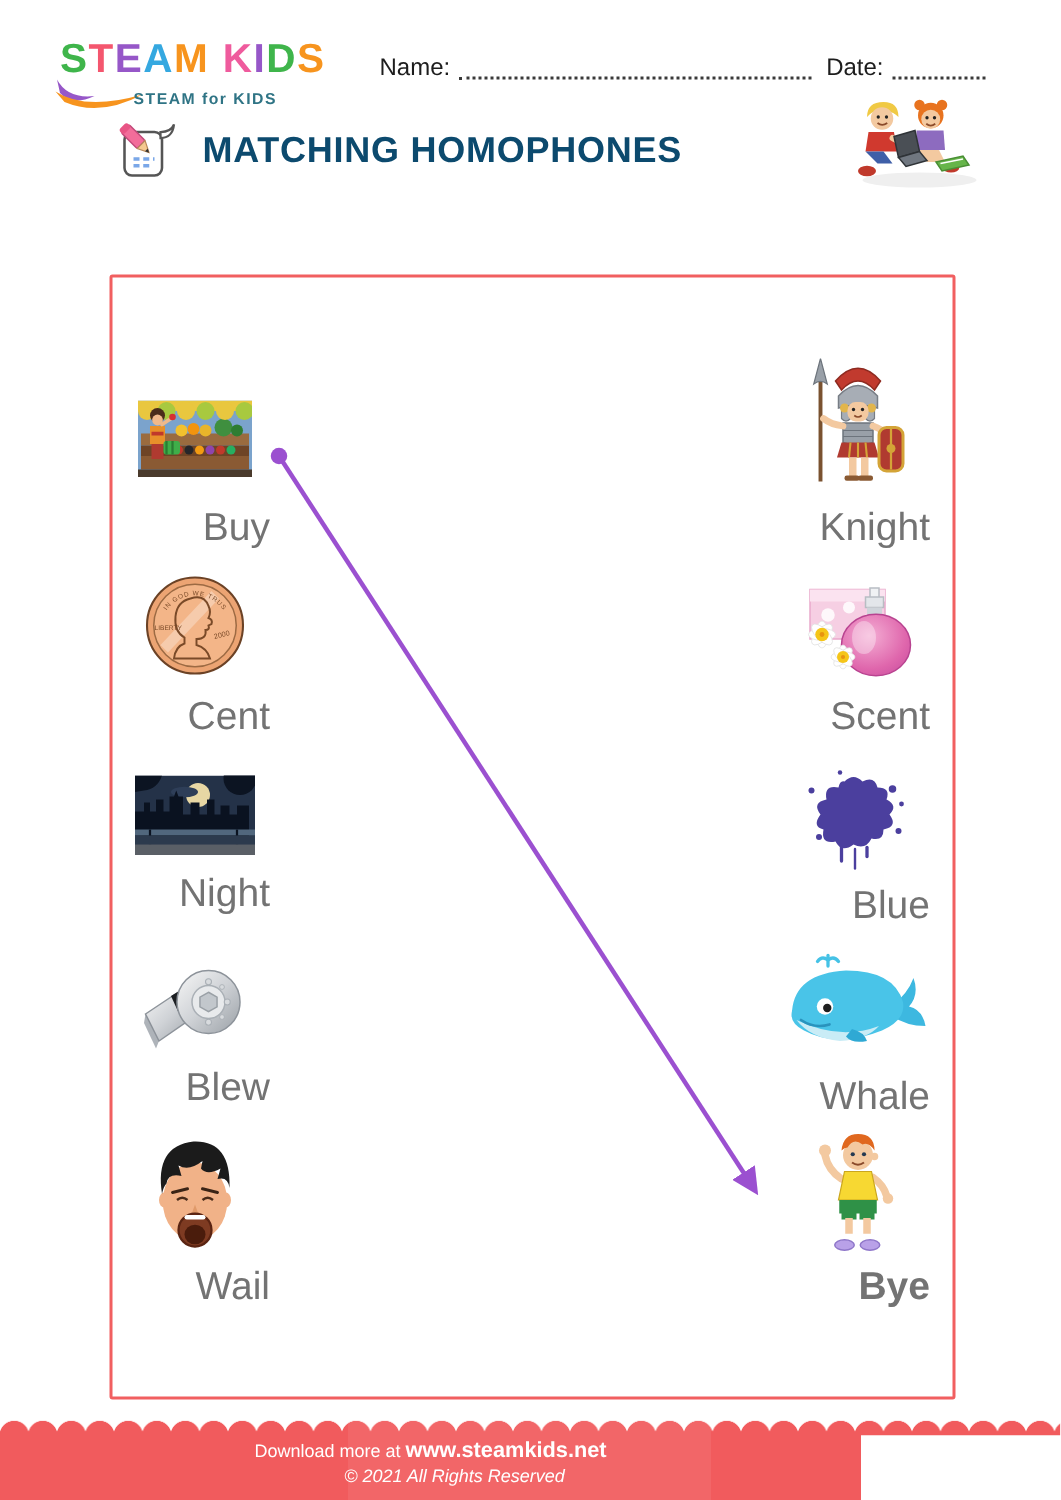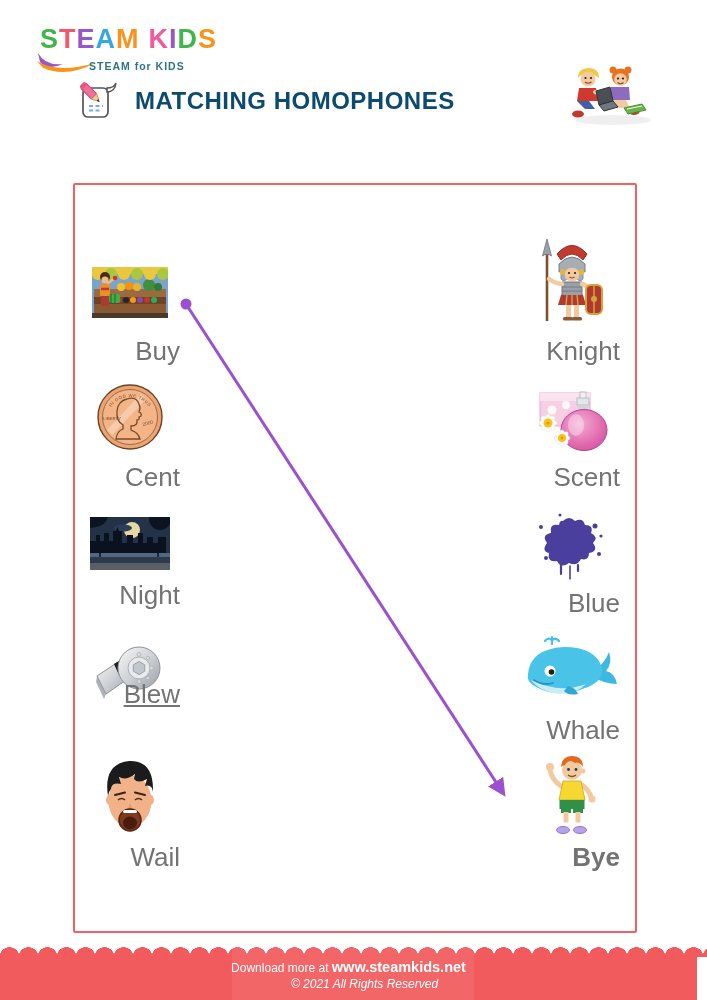--- a/index.html
+++ b/index.html
@@ -26,21 +26,21 @@
   
   .frame{left:73px;top:183px;width:560px;height:746px;border:2.5px solid #f15f60;border-radius:2px;}
 
   
   .lbl{width:100px;text-align:right;font-size:26px;color:#737373;}
 
   
   .scallops{left:0;top:944px;width:707px;height:13px;
     background-image:radial-gradient(circle at 50% 100%, #f15b5d 9.6px, rgba(0,0,0,0) 10px);
     background-size:19px 13px;background-repeat:repeat-x;}
-  .footer-bar{left:0;top:956px;width:697px;height:44px;color:#fff;text-align:center;}
+  .footer-bar{left:0;top:956px;width:574px;height:44px;color:#fff;text-align:center;}
   .footer-band{left:232px;top:944px;width:242px;height:56px;background:rgba(255,255,255,0.07);}
   .f-line1{font-size:12px;margin-top:3px;}
   .f-site{font-weight:bold;font-size:14.5px;}
   .f-line2{font-size:12px;font-style:italic;margin-top:2px;margin-left:32px;}
 
   svg{display:block;}
   .overlay{pointer-events:none;}
 </style>
 </head>
 <body>
@@ -50,20 +50,26 @@
   <div class="abs" style="left:40px;top:26px;">
     <div class="logo-word"><span style="color: rgb(63, 181, 75);">S</span><span style="color: rgb(244, 86, 110);">T</span><span style="color: rgb(150, 87, 200);">E</span><span style="color: rgb(53, 168, 224);">A</span><span style="color: rgb(247, 148, 30);">M</span><span style="display:inline-block;width:9px;"></span><span style="color: rgb(239, 91, 157);">K</span><span style="color: rgb(150, 87, 200);">I</span><span style="color: rgb(63, 181, 75);">D</span><span style="color: rgb(247, 148, 30);">S</span>
     </div>
     <svg class="abs" style="left:-5px;top:26px;" width="66" height="22" viewBox="0 0 66 22">
       <path d="M3 1 Q10 14 28 12 Q13 19 5 10 Z" fill="#9657c8"></path>
       <path d="M2 9 Q22 22 60 11 Q32 26 8 16 Z" fill="#f7941e"></path>
     </svg>
     <div class="logo-sub abs" style="left:37px;top:34px;padding-left:12px;">STEAM for KIDS</div>
   </div>
 
+  <div class="fields abs" style="left:253px;top:36px;">
+    <span>Name:</span>
+    <span class="dots name"></span>
+    <span>Date:</span>
+    <span class="dots date"></span>
+  </div>
 
   <svg class="abs" style="left:74px;top:80px;" width="46" height="42" viewBox="0 0 46 42">
     <rect x="9" y="8" width="25" height="29" rx="5" fill="#fff" stroke="#555" stroke-width="1.7"></rect>
     <path d="M33 8 q7 0 9 -5 q-1 9 -9 9 z" fill="#fff" stroke="#555" stroke-width="1.5"></path>
     <g stroke="#7aa7e8" stroke-width="2.2" stroke-dasharray="4 2.5">
       <line x1="15" y1="26" x2="29" y2="26"></line>
       <line x1="15" y1="30.5" x2="26" y2="30.5"></line>
     </g>
     <g transform="rotate(-45 16 12)">
       <rect x="12" y="3" width="7.5" height="15" rx="1" fill="#f26d9a" stroke="#c2497a"></rect>
@@ -347,21 +353,21 @@
       <rect x="25" y="70.5" width="6" height="4.5" fill="#fff"></rect>
       <rect x="37" y="70.5" width="6" height="4.5" fill="#fff"></rect>
       <ellipse cx="25" cy="78" rx="6.5" ry="3.5" fill="#b9a1e8" stroke="#8f77c9"></ellipse>
       <ellipse cx="42" cy="78" rx="6.5" ry="3.5" fill="#b9a1e8" stroke="#8f77c9"></ellipse>
     </svg>
   </div>
 
   <div class="lbl abs" style="left:80px;top:336px;">Buy</div>
   <div class="lbl abs" style="left:80px;top:462px;">Cent</div>
   <div class="lbl abs" style="left:80px;top:580px;">Night</div>
-  <div class="lbl abs" style="left:80px;top:679px;text-decoration:underline;">Blew</div>
+  <div class="lbl abs" style="left:80px;top:709px;">Blew</div>
   <div class="lbl abs" style="left:80px;top:842px;">Wail</div>
   <div class="lbl abs" style="left:520px;top:336px;">Knight</div>
   <div class="lbl abs" style="left:520px;top:462px;">Scent</div>
   <div class="lbl abs" style="left:520px;top:588px;">Blue</div>
   <div class="lbl abs" style="left:520px;top:715px;">Whale</div>
   <div class="lbl abs" style="left:520px;top:842px;font-weight:bold;">Bye</div>
 
   <svg class="overlay abs" style="left:0;top:0;" width="707" height="1000" viewBox="0 0 707 1000">
     <defs>
       <marker id="arrow" viewBox="0 0 10 10" refX="7.5" refY="5" markerWidth="6" markerHeight="6" orient="auto">

